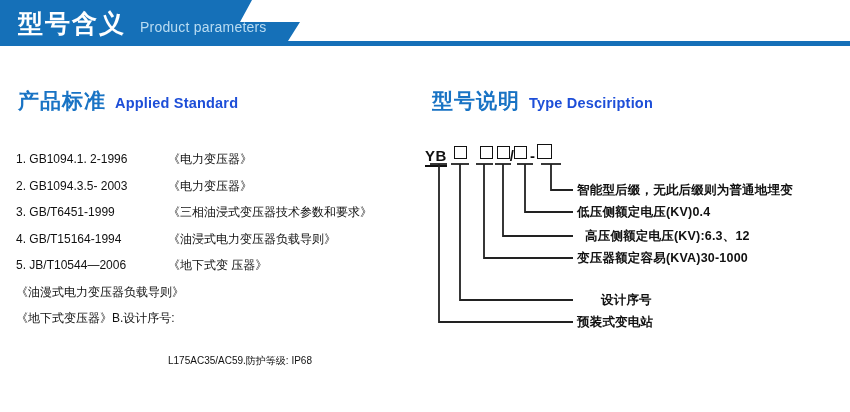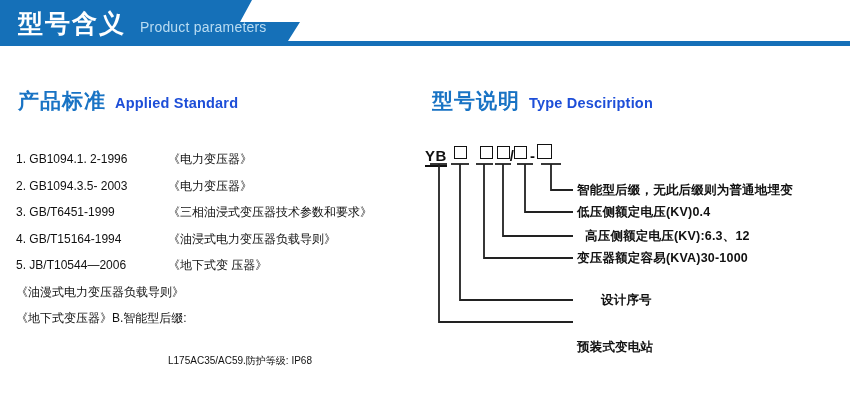--- a/index.html
+++ b/index.html
@@ -118,21 +118,21 @@
     <span class="std-name">《油浸式电力变压器负载导则》</span>
   </div>
   <div class="std-row">
     <span class="std-code">5. JB/T10544—2006</span>
     <span class="std-name">《地下式变 压器》</span>
   </div>
   <div class="std-row">
     <span class="std-name">《油漫式电力变压器负载导则》</span>
   </div>
   <div class="std-row">
-    <span class="std-name">《地下式变压器》B.智能型后缀:</span>
+    <span class="std-name">《地下式变压器》B.设计序号:</span>
   </div>
   <div class="std-cont">L175AC35/AC59.防护等级: IP68</div>
 </div>
 
 <div class="sec-head" id="type-description-heading">
   <span class="cn">型号说明</span><span class="en">Type Desciription</span>
 </div>
 
 <div class="diagram">
 
@@ -162,14 +162,14 @@
 
       <path d="M14,24 L14,182 L148,182"></path>
     </g>
   </svg>
 
   <div class="lbl" style="left:152px;top:42px;">智能型后缀，无此后缀则为普通地埋变</div>
   <div class="lbl" style="left:152px;top:64px;">低压侧额定电压(KV)0.4</div>
   <div class="lbl" style="left:160px;top:88px;">高压侧额定电压(KV):6.3、12</div>
   <div class="lbl" style="left:152px;top:110px;">变压器额定容易(KVA)30-1000</div>
   <div class="lbl" style="left:160px;top:152px;margin-left:16px;">设计序号</div>
-  <div class="lbl" style="left:152px;top:174px;margin-top:25px;">预装式变电站</div>
+  <div class="lbl" style="left:152px;top:174px;">预装式变电站</div>
 </div>
 
 </body></html>

